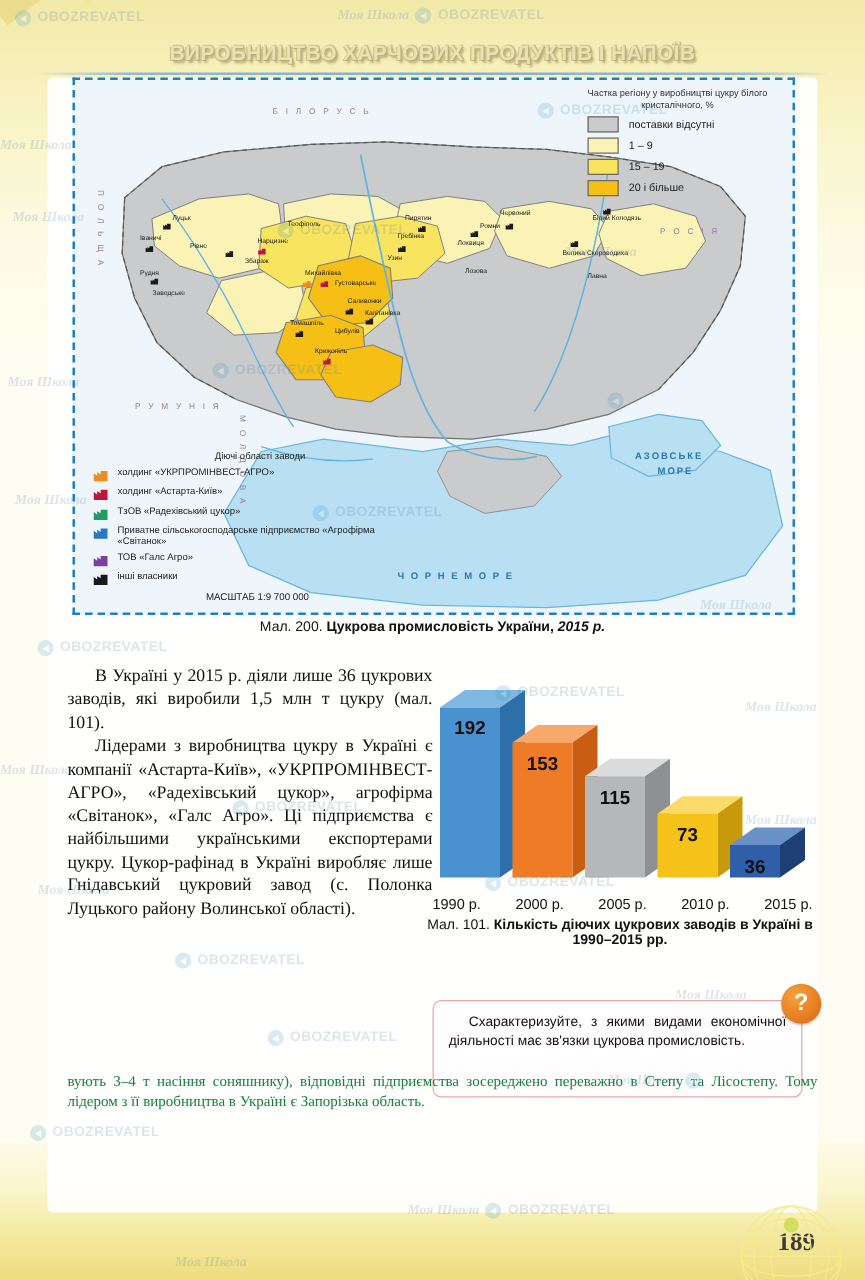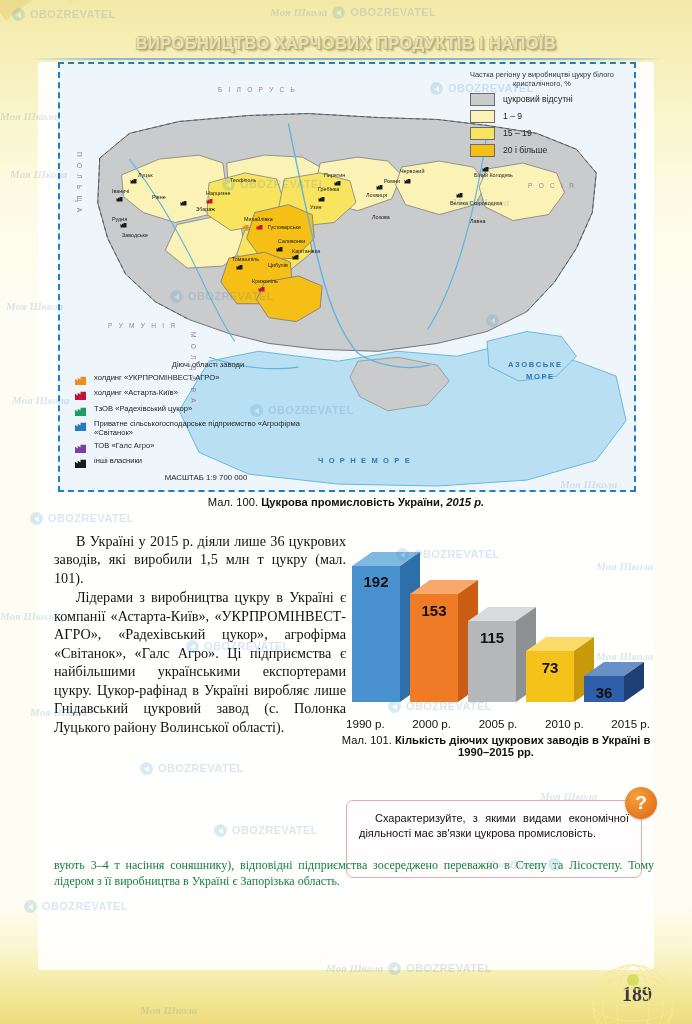--- a/index.html
+++ b/index.html
@@ -356,21 +356,21 @@
           <path d="M1,11 L1,4 L4,6 L4,3 L7,5 L7,2 L13,2 L13,11 Z" fill="#1a1a1a"></path>
         </svg>
       <svg class="fac" style="left:56px;  top:132px;" viewBox="0 0 14 12">
           <path d="M1,11 L1,4 L4,6 L4,3 L7,5 L7,2 L13,2 L13,11 Z" fill="#1a1a1a"></path>
         </svg>
 
       <div class="map-legend">
         <div class="lg-title">Частка регіону у виробництві цукру білого кристалічного, %</div>
         <div class="lg-row">
           <span class="lg-sw" style="background:#c9cbcc"></span>
-          <span class="lg-lab">цукровий відсутні</span>
+          <span class="lg-lab">поставки відсутні</span>
         </div>
         <div class="lg-row">
           <span class="lg-sw" style="background:#fbf3b6"></span>
           <span class="lg-lab">1 – 9</span>
         </div>
         <div class="lg-row">
           <span class="lg-sw" style="background:#f9e45f"></span>
           <span class="lg-lab">15 – 19</span>
         </div>
         <div class="lg-row">
@@ -418,21 +418,21 @@
             </svg>
           <span class="lg2-lab">інші власники</span>
         </div>
         <div class="lg2-scale">МАСШТАБ 1:9 700 000</div>
       </div>
 
     </div>
   </div>
 
   <div class="map-caption cap">
-    <span>Мал. 100. </span><b>Цукрова промисловість України, </b><i>2015 р.</i>
+    <span>Мал. 200. </span><b>Цукрова промисловість України, </b><i>2015 р.</i>
   </div>
 
   <div class="col-left">
     <p>В Україні у 2015 р. діяли лише 36 цукрових заводів, які виробили 1,5 млн т цукру (мал. 101).</p>
     <p>Лідерами з виробництва цукру в Україні є компанії «Астарта-Київ», «УКРПРОМІНВЕСТ-АГРО», «Радехівський цукор», агрофірма «Світанок», «Галс Агро». Ці підприємства є найбільшими українськими експортерами цукру. Цукор-рафінад в Україні виробляє лише Гнідавський цукровий завод (с. Полонка Луцького району Волинської області).</p>
   </div>
 
   <div class="chart-area">
     <svg class="chart-svg" viewBox="0 0 308 200" preserveAspectRatio="none">
 

